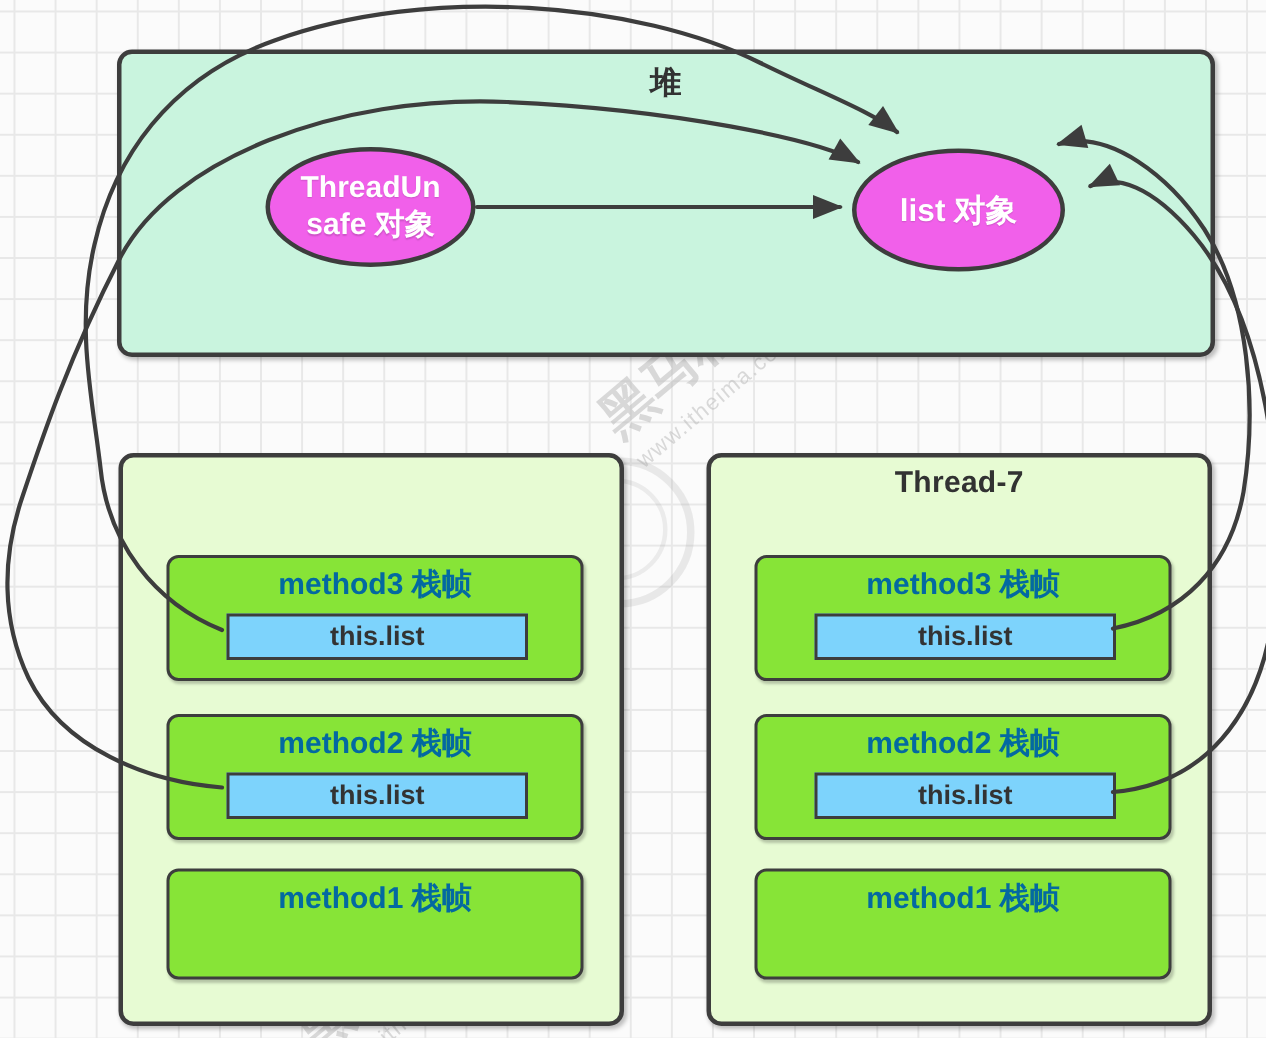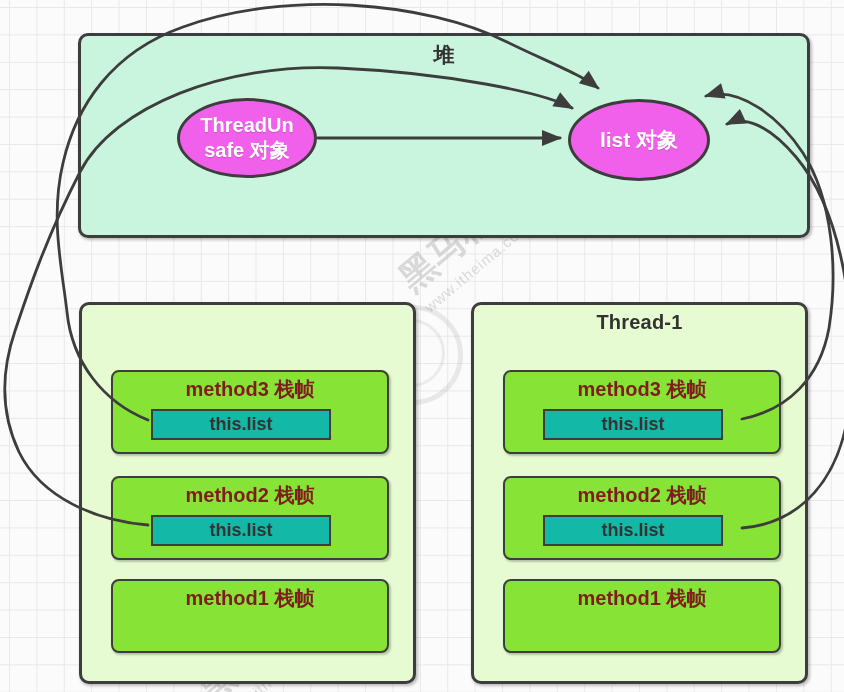--- a/index.html
+++ b/index.html
@@ -31,25 +31,25 @@
   .frame{
     position:absolute;left:29px;width:278px;background:#87e437;
     border:2.5px solid #3d3d3d;border-radius:8px;box-sizing:border-box;
     box-shadow:1.5px 2px 2px rgba(0,0,0,.22);
   }
   .frame-3{top:65px;height:84px;}
   .frame-2{top:171px;height:84px;}
   .frame-1{top:274px;height:74px;}
   .frame-label{
     position:absolute;left:0;top:4px;width:100%;text-align:center;
-    font-weight:bold;font-size:20px;color:#7f1d1d;
+    font-weight:bold;font-size:20px;color:#0369a1;
   }
   .varbox{
-    position:absolute;left:38px;top:37px;width:180px;height:31px;
-    background:#14b8a6;border:2px solid #3d3d3d;box-sizing:border-box;
+    position:absolute;left:38px;top:37px;width:201px;height:31px;
+    background:#7dd3fc;border:2px solid #3d3d3d;box-sizing:border-box;
     text-align:center;font-weight:bold;font-size:18px;color:#333;
     line-height:27px;
   }
   
   .obj{
     position:absolute;border:3px solid #3d3d3d;border-radius:50%;
     background:#f160ea;color:#fff;font-weight:bold;text-align:center;
     display:flex;flex-direction:column;justify-content:center;align-items:center;
     box-sizing:border-box;text-shadow:0 1px 1px rgba(0,0,0,.15);
   }
@@ -120,21 +120,21 @@
     <div class="frame frame-2">
       <div class="frame-label">method2 栈帧</div>
       <div class="varbox">this.list</div>
     </div>
     <div class="frame frame-1">
       <div class="frame-label">method1 栈帧</div>
     </div>
   </div>
 
   <div class="bigbox thread thread-1">
-    <div class="box-title">Thread-1</div>
+    <div class="box-title">Thread-7</div>
     <div class="frame frame-3">
       <div class="frame-label">method3 栈帧</div>
       <div class="varbox">this.list</div>
     </div>
     <div class="frame frame-2">
       <div class="frame-label">method2 栈帧</div>
       <div class="varbox">this.list</div>
     </div>
     <div class="frame frame-1">
       <div class="frame-label">method1 栈帧</div>

